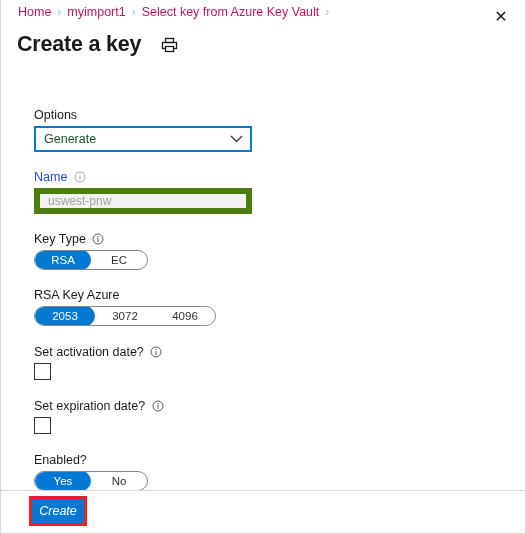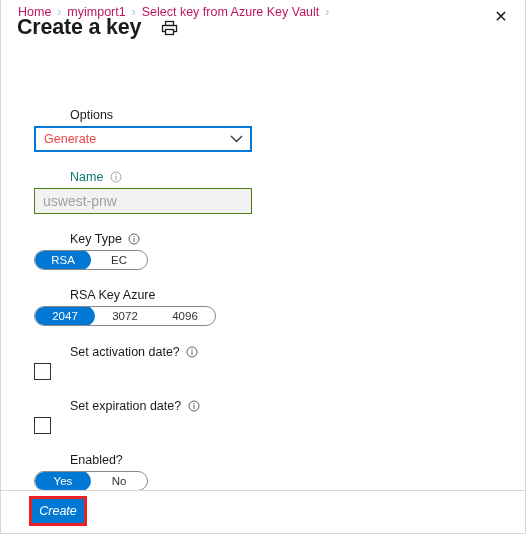--- a/index.html
+++ b/index.html
@@ -44,21 +44,21 @@
   .crumb-sep {
     color: #9fbfdc;
     margin: 0 6px;
     font-size: 12px;
   }
 
   
   .title-row {
     position: absolute;
     left: 16px;
-    top: 8px;
+    top: 25px;
     right: 0;
     height: 40px;
     display: flex;
     align-items: center;
   }
   .page-title {
     font-size: 21.5px;
     color: #1b1b1b;
     font-weight: 600;
     letter-spacing: -0.2px;
@@ -95,23 +95,22 @@
     width: 300px;
   }
   .field { margin-bottom: 0; }
 
   .label {
     font-size: 12.5px;
     color: #1b1b1b;
     display: flex;
     align-items: center;
     margin-bottom: 4px;
-    margin-left: 36px;
-  }
-  .label.disabled { color: #0f766e; text-align: center; }
+  }
+  .label.disabled { color: #1d4ed8; text-align: center; }
 
   .info-icon {
     display: inline-flex;
     align-items: center;
     justify-content: center;
     margin-left: 6px;
     width: 13px;
     height: 13px;
     cursor: pointer;
   }
@@ -123,42 +122,42 @@
     height: 26px;
     box-sizing: border-box;
     border: 2px solid #0078d4;
     background: #ffffff;
     display: flex;
     align-items: center;
     cursor: pointer;
   }
   .select-value {
     font-size: 12.5px;
-    color: #ef4444;
+    color: #14532d;
     padding-left: 8px;
   }
   .chevron {
     position: absolute;
     right: 7px;
     top: 50%;
     transform: translateY(-50%);
     display: flex;
   }
 
   
   .text-input {
     width: 218px;
     height: 26px;
     box-sizing: border-box;
     background: #f2f2f2;
-    border: 1px solid #4d7c0f;
+    border: 6px solid #4d7c0f;
     display: flex;
     align-items: center;
     padding-left: 8px;
-    font-size: 14px;
+    font-size: 12px;
     color: #a1a1a1;
   }
 
   
   .pill-group {
     display: inline-flex;
     align-items: center;
     box-sizing: border-box;
     height: 20px;
     border: 1px solid #8a8886;
@@ -307,21 +306,21 @@
         <div class="pill selected">RSA</div>
         <div class="pill">EC</div>
       </div>
     </div>
 
     <div class="field" style="margin-top:18px">
       <div class="label">
         <span>RSA Key Azure</span>
       </div>
       <div class="pill-group group-keysize">
-        <div class="pill selected">2047</div>
+        <div class="pill selected">2053</div>
         <div class="pill">3072</div>
         <div class="pill">4096</div>
       </div>
     </div>
 
     <div class="field" style="margin-top:19px">
       <div class="label">
         <span>Set activation date?</span>
         <span class="info-icon">
           <svg width="12" height="12" viewBox="0 0 12 12" aria-hidden="true">

